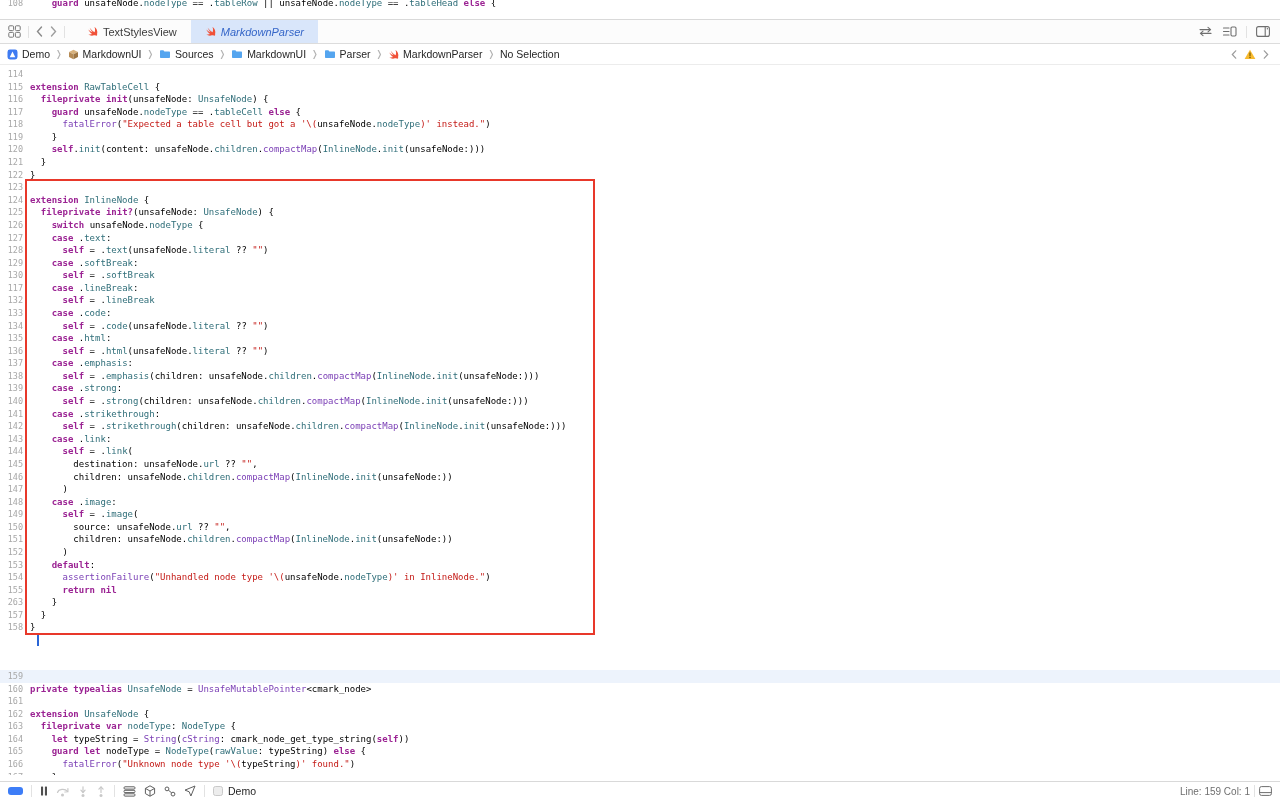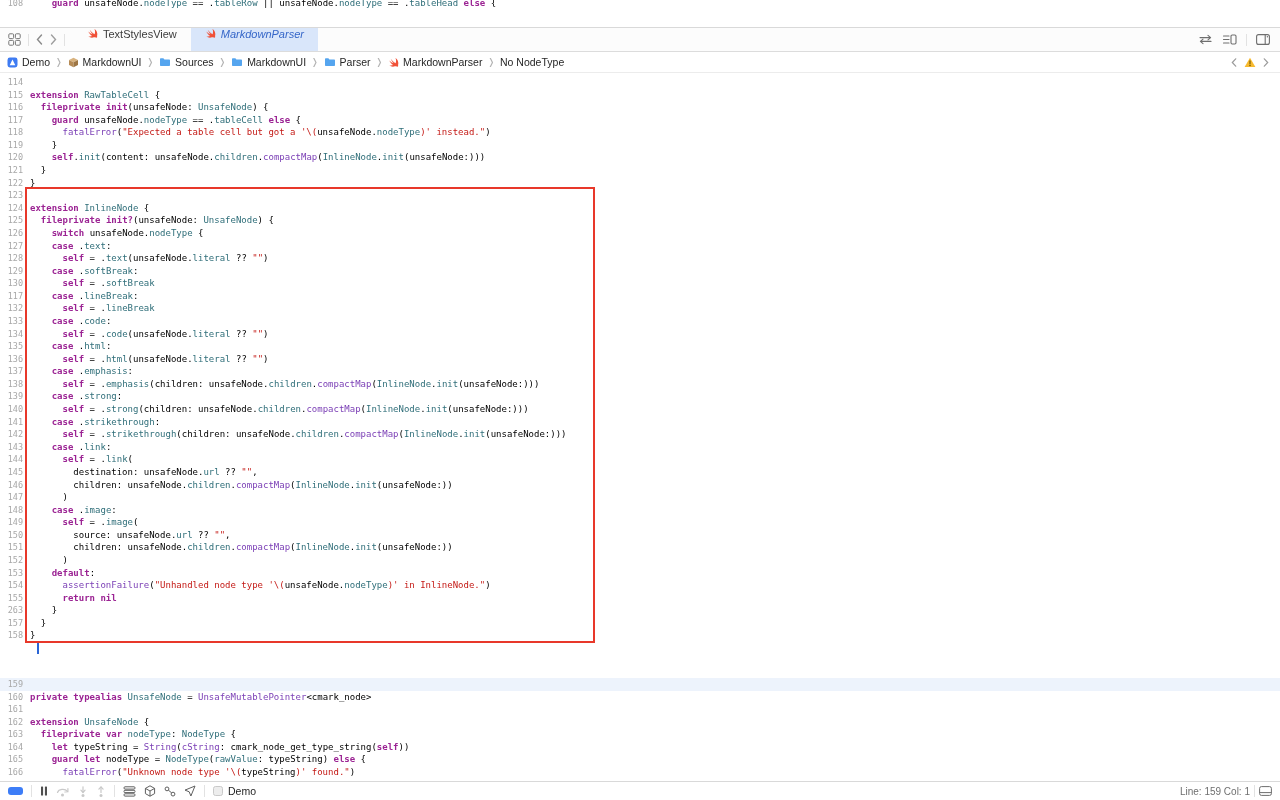--- a/index.html
+++ b/index.html
@@ -12,28 +12,28 @@
   .gutter { width:30px; min-width:30px; text-align:right; padding-right:7px;
     font-family:"DejaVu Sans Mono",monospace; font-size:8.5px; color:#A8A8A8; }
   .codetxt { font-family:"DejaVu Sans Mono",monospace; font-size:9px; white-space:pre; }
   .tok-k { color:#9B2393; font-weight:bold; }
   .tok-t { color:#2F6E79; }
   .tok-f { color:#7A3EB5; }
   .tok-s { color:#C41A16; }
   .tok-p { color:#000; }
 
   
-  .top-strip { height:28px; border-bottom:1px solid #D9D9D9; position:relative; overflow:hidden; background:#fff; }
+  .top-strip { height:20px; border-bottom:1px solid #D9D9D9; position:relative; overflow:hidden; background:#fff; }
   .top-strip .code-row { position:absolute; top:-3px; left:0; }
 
   
   .tab-bar { height:24px; display:flex; align-items:stretch; border-bottom:1px solid #DCDCDC; background:#FCFCFC; }
   .tab-controls { display:flex; align-items:center; gap:7px; padding:0 8px; }
   .vsep { width:1px; height:12px; background:#E2E2E2; }
-  .tab { display:flex; gap:5px; padding:0 14px; font-size:11px; color:#3C3C3C; }
+  .tab { display:flex; align-items:center; gap:5px; padding:0 14px; font-size:11px; color:#3C3C3C; }
   .tab.active { background:#D9E6FA; color:#3566C8; font-style:italic; }
   .tab-right { margin-left:auto; display:flex; align-items:center; gap:9px; padding:0 10px; }
 
   
   .jump-bar { height:21px; display:flex; align-items:center; padding:0 7px;
     border-bottom:1px solid #ECECEC; font-size:10.5px; color:#262626; background:#fff; }
   .crumb { display:flex; align-items:center; gap:4px; white-space:nowrap; }
   .crumb-sep { color:#B3B3B3; font-size:9px; margin:0 5px; }
   .jump-right { margin-left:auto; display:flex; align-items:center; gap:7px; padding-right:4px; }
 
@@ -197,21 +197,21 @@
     <span>
       <svg width="11" height="11" viewBox="0 0 11 11">
           <path fill="#F05138" d="M10.1 7.9 C10.5 6.6 10.4 5.2 9.9 3.9 C9.4 2.7 8.5 1.6 7.4 0.9 C8.1 2.3 8.3 3.9 7.8 5.4 C7.7 5.7 7.6 5.9 7.4 6.2 C5.6 5 4 3.5 2.7 1.8 C3.4 3.5 4.4 5 5.7 6.3 C4.1 5.6 2.6 4.6 1.3 3.4 C2.1 5.3 3.5 6.9 5.2 8 C4 8.5 2.6 8.6 1.2 8.3 C2.8 9.6 5 10 6.9 9.3 C7.9 9 8.9 9.1 9.7 9.8 C10.2 9.3 10.3 8.6 10.1 7.9 Z"></path>
         </svg>
     </span>
     <span>MarkdownParser</span>
   </span>
   <span class="crumb-sep">❭</span>
 
   <span class="crumb">
-    <span>No NodeType</span>
+    <span>No Selection</span>
   </span>
 
   <span class="jump-right">
     <span>
       <svg width="6" height="9" viewBox="0 0 6 9">
           <path d="M4.7 0.8 L1.3 4.5 L4.7 8.2" fill="none" stroke="#9A9A9A" stroke-width="1.2" stroke-linecap="round"></path>
         </svg>
     </span>
     <span>
       <svg width="12" height="11" viewBox="0 0 12 11">

